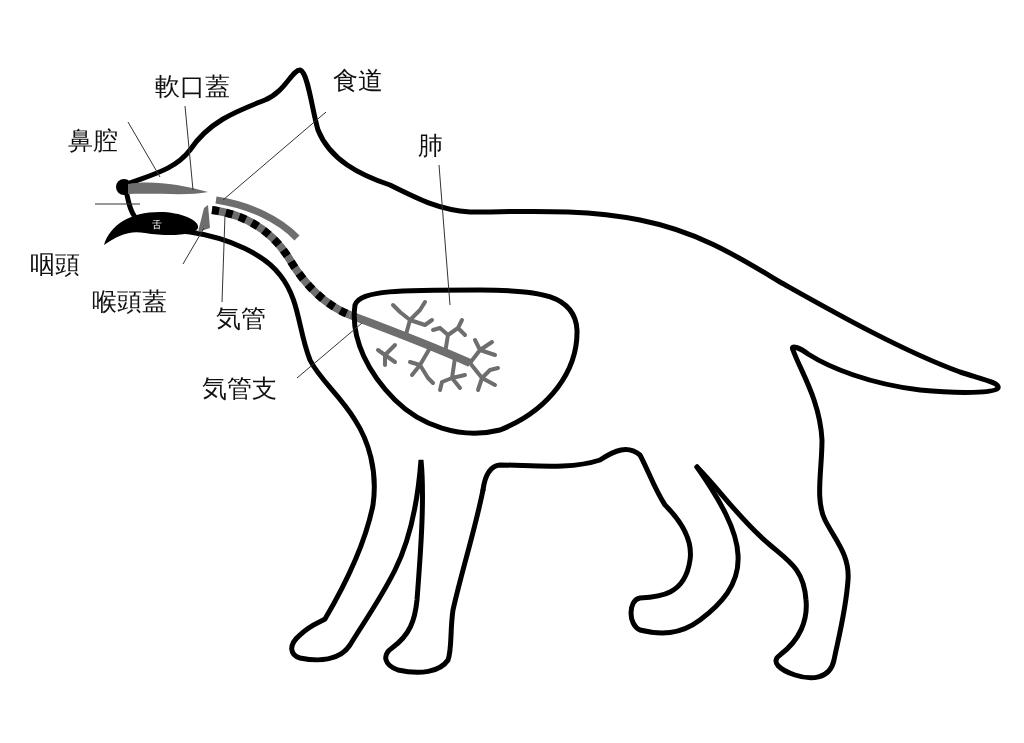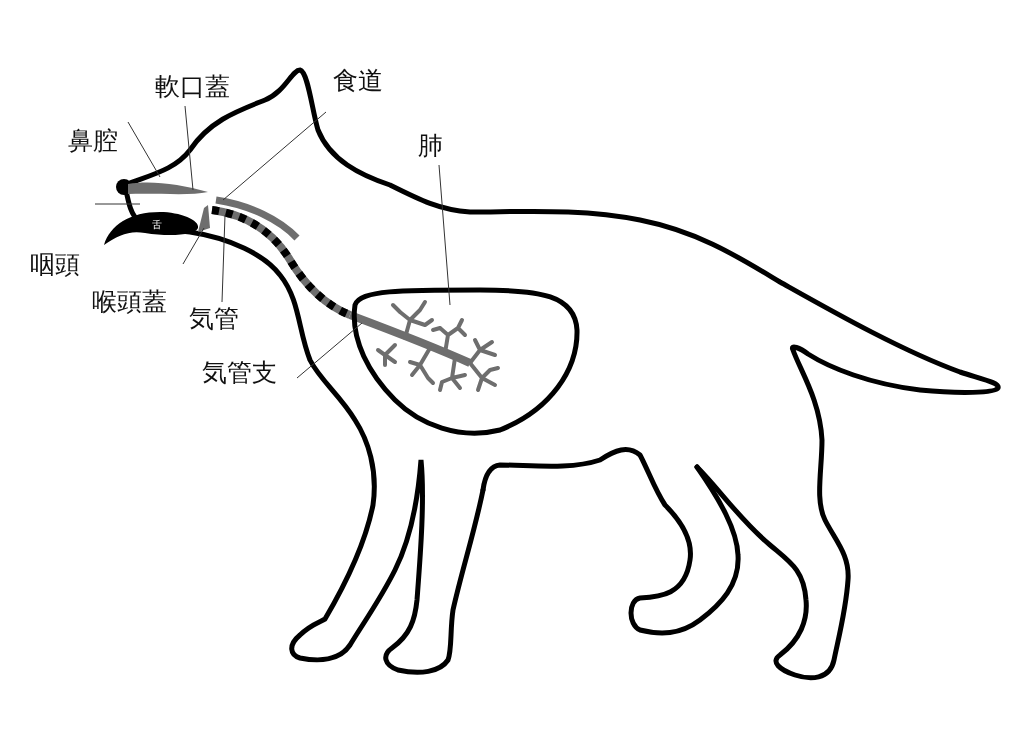--- a/index.html
+++ b/index.html
@@ -125,15 +125,15 @@
     </g>
   </svg>
 
   
   <div class="label" style="left:68px; top:92px;margin-top:36px;">鼻腔</div>
   <div class="label" style="left:155px; top:74px;">軟口蓋</div>
   <div class="label" style="left:333px; top:68px;">食道</div>
   <div class="label" style="left:418px; top:133px;">肺</div>
   <div class="label" style="left:30px; top:207px;margin-top:45px;">咽頭</div>
   <div class="label" style="left:92px; top:289px;">喉頭蓋</div>
-  <div class="label" style="left:189px; top:306px;">気管</div>
-  <div class="label" style="left:202px; top:360px;">気管支</div>
+  <div class="label" style="left:216px; top:306px;">気管</div>
+  <div class="label" style="left:202px; top:376px;">気管支</div>
 </div>
 
 </body></html>

